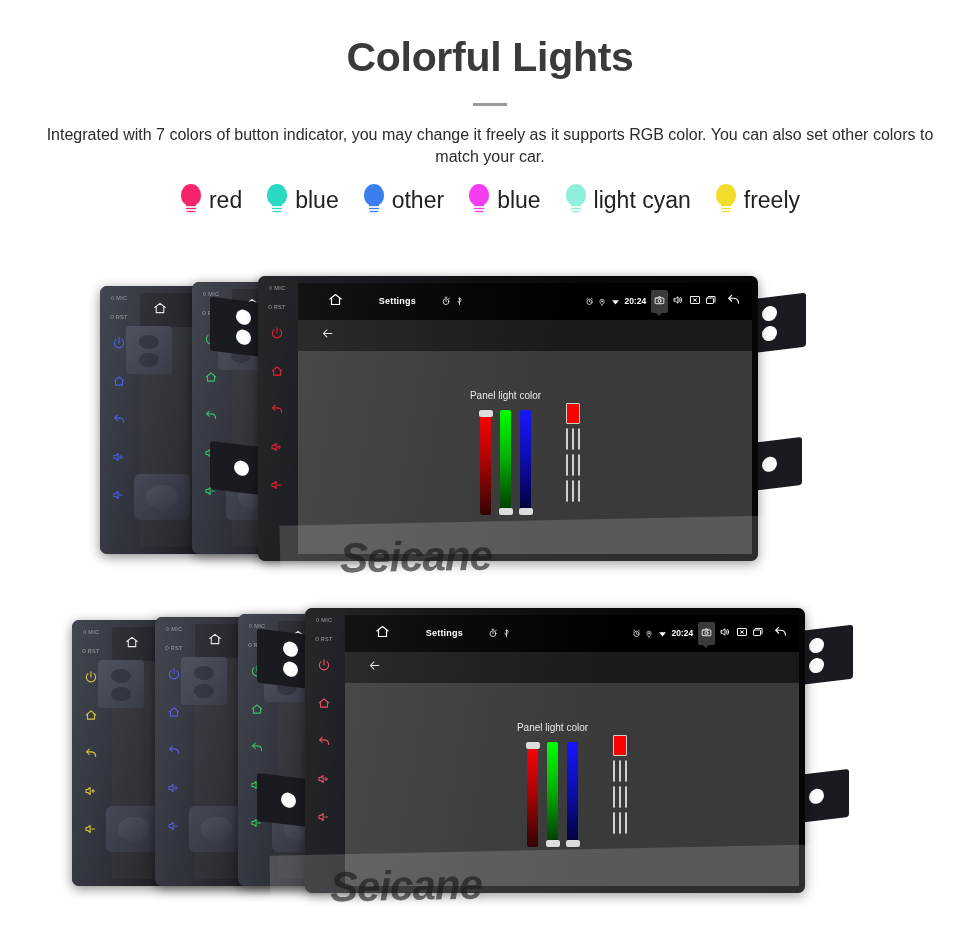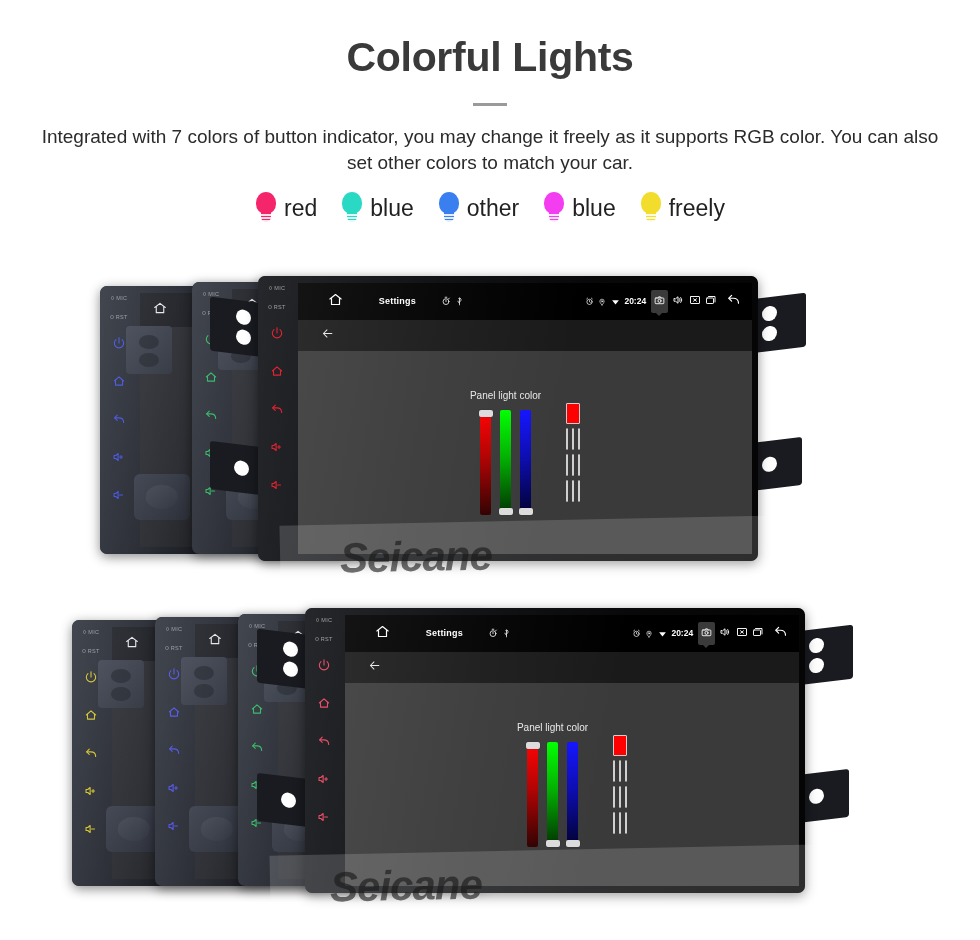--- a/index.html
+++ b/index.html
@@ -21,21 +21,21 @@
     margin:0;
     padding-top:34px;
     font-family:"Liberation Sans", sans-serif;
   }
   .title-rule{
     width:34px;height:3px;background:#9a9a9a;
     margin:22px auto 0 auto;
   }
   .subtitle{
     text-align:center;
-    font-size:19px;
+    font-size:16px;
     color:#2b2b2b;
     line-height:1.38;
     margin:18px auto 0 auto;
     width:900px;
     font-family:"Liberation Sans", sans-serif;
   }
 
   
   .legend{
     display:flex;
@@ -286,20 +286,30 @@
     </div>
     <div class="legend-item">
       <span class="bulb">
         <span class="glass" style="background:#f43df0"></span>
         <span class="neck" style="background:#f43df0"></span>
         <span class="ring" style="top:22px"></span>
         <span class="ring" style="top:25px"></span>
         <span class="ring" style="top:28px"></span>
       </span>
       <span class="legend-label">blue</span>
+    </div>
+    <div class="legend-item">
+      <span class="bulb">
+        <span class="glass" style="background:#8ef0dc"></span>
+        <span class="neck" style="background:#8ef0dc"></span>
+        <span class="ring" style="top:22px"></span>
+        <span class="ring" style="top:25px"></span>
+        <span class="ring" style="top:28px"></span>
+      </span>
+      <span class="legend-label">light cyan</span>
     </div>
     <div class="legend-item">
       <span class="bulb">
         <span class="glass" style="background:#f2dc2c"></span>
         <span class="neck" style="background:#f2dc2c"></span>
         <span class="ring" style="top:22px"></span>
         <span class="ring" style="top:25px"></span>
         <span class="ring" style="top:28px"></span>
       </span>
       <span class="legend-label">freely</span>

